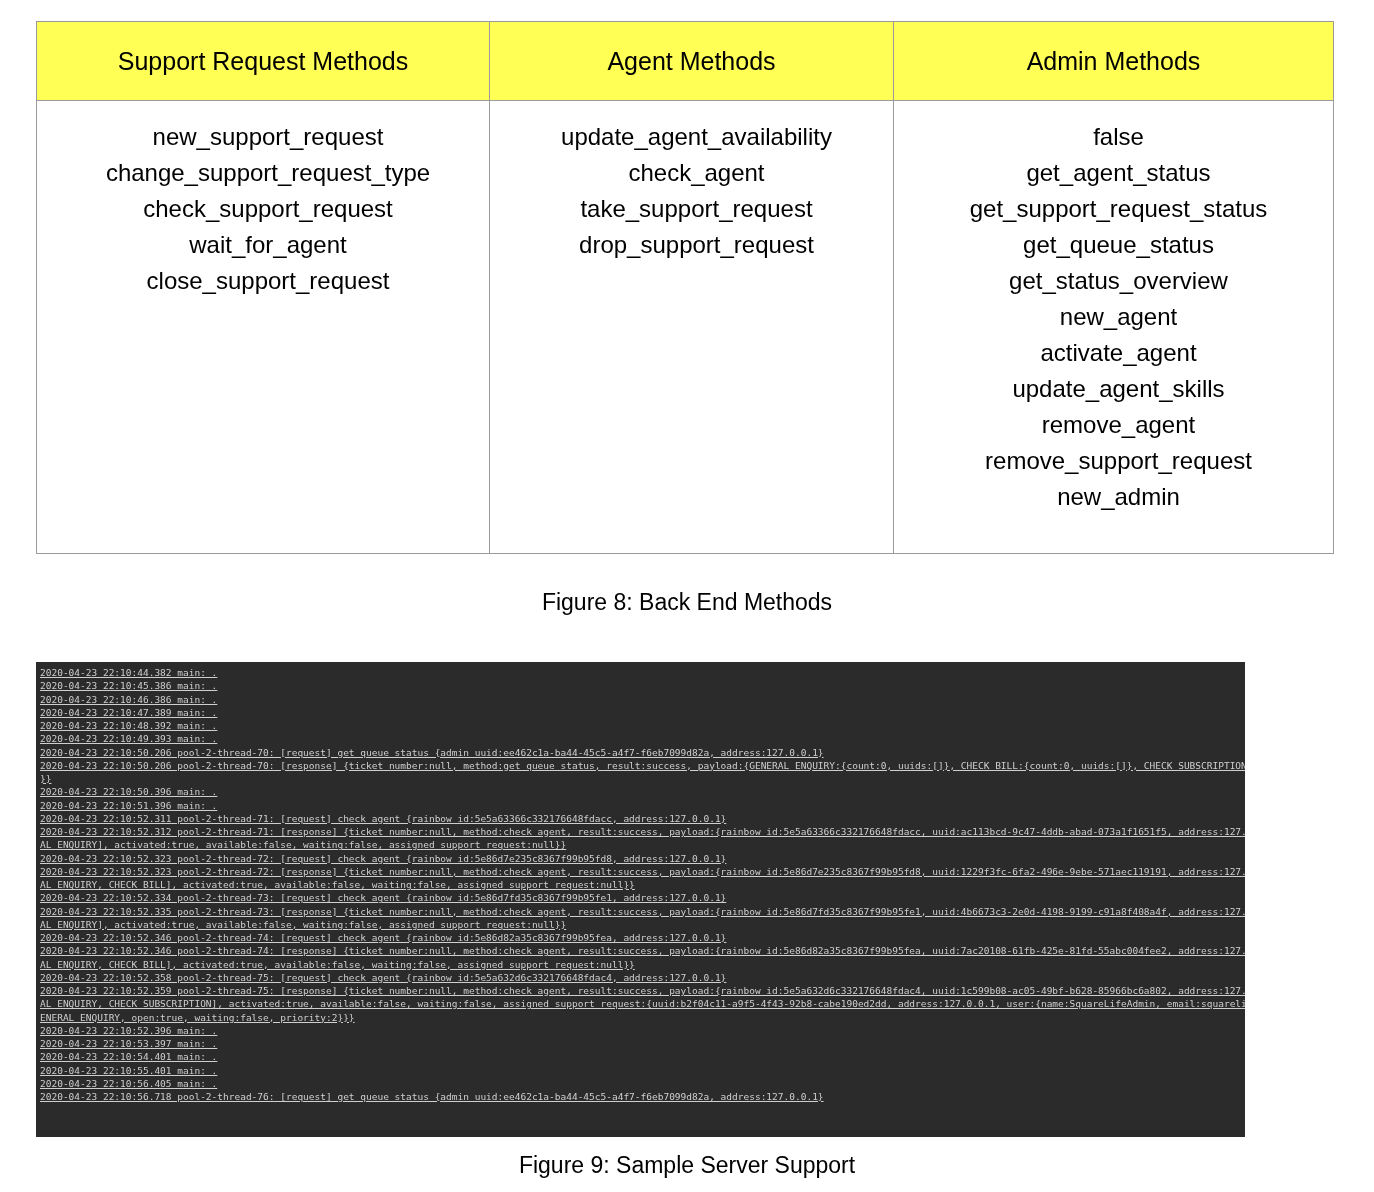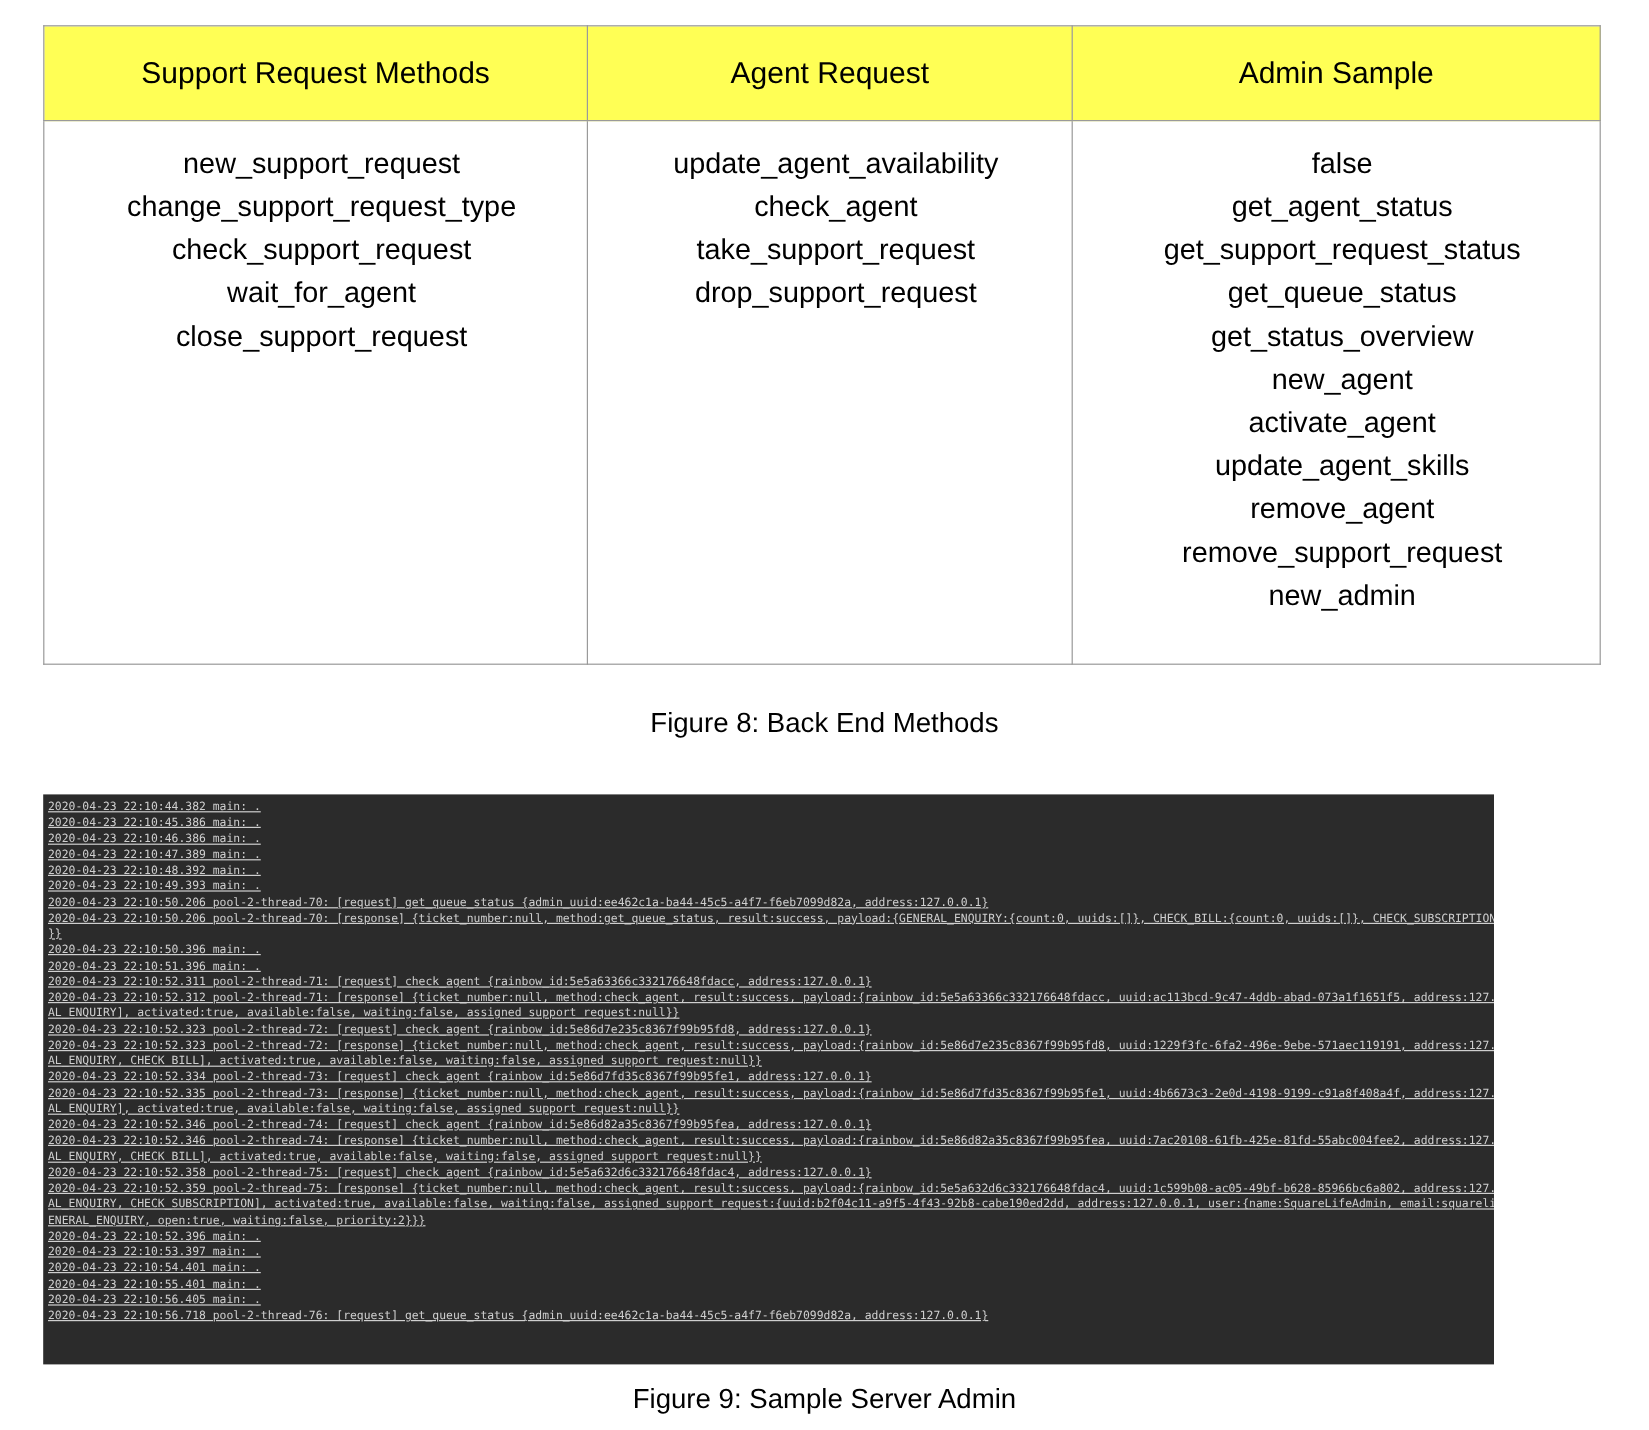--- a/index.html
+++ b/index.html
@@ -97,22 +97,22 @@
 <div class="methods-table-wrap">
   <table class="methods">
     <colgroup>
       <col class="c1">
         <col class="c2">
         <col class="c3">
     </colgroup>
     <thead>
       <tr>
         <th>Support Request Methods</th>
-        <th>Agent Request</th>
-        <th>Admin Sample</th>
+        <th>Agent Methods</th>
+        <th>Admin Methods</th>
       </tr>
     </thead>
     <tbody>
       <tr>
         <td>
           <span class="m">new_support_request</span>
           <span class="m">change_support_request_type</span>
           <span class="m">check_support_request</span>
           <span class="m">wait_for_agent</span>
           <span class="m">close_support_request</span>
@@ -138,13 +138,13 @@
         </td>
       </tr>
     </tbody>
   </table>
 </div>
 
 <div class="caption caption-fig8">Figure 8: Back End Methods</div>
 
 <div class="terminal" id="terminal"><span class="line">2020-04-23 22:10:44.382 main: .</span><span class="line">2020-04-23 22:10:45.386 main: .</span><span class="line">2020-04-23 22:10:46.386 main: .</span><span class="line">2020-04-23 22:10:47.389 main: .</span><span class="line">2020-04-23 22:10:48.392 main: .</span><span class="line">2020-04-23 22:10:49.393 main: .</span><span class="line">2020-04-23 22:10:50.206 pool-2-thread-70: [request] get_queue_status {admin_uuid:ee462c1a-ba44-45c5-a4f7-f6eb7099d82a, address:127.0.0.1}</span><span class="line">2020-04-23 22:10:50.206 pool-2-thread-70: [response] {ticket_number:null, method:get_queue_status, result:success, payload:{GENERAL_ENQUIRY:{count:0, uuids:[]}, CHECK_BILL:{count:0, uuids:[]}, CHECK_SUBSCRIPTION:{count:0, uuids:[]}</span><span class="line">}}</span><span class="line">2020-04-23 22:10:50.396 main: .</span><span class="line">2020-04-23 22:10:51.396 main: .</span><span class="line">2020-04-23 22:10:52.311 pool-2-thread-71: [request] check_agent {rainbow_id:5e5a63366c332176648fdacc, address:127.0.0.1}</span><span class="line">2020-04-23 22:10:52.312 pool-2-thread-71: [response] {ticket_number:null, method:check_agent, result:success, payload:{rainbow_id:5e5a63366c332176648fdacc, uuid:ac113bcd-9c47-4ddb-abad-073a1f1651f5, address:127.0.0.1, skills:[GENER</span><span class="line">AL_ENQUIRY], activated:true, available:false, waiting:false, assigned_support_request:null}}</span><span class="line">2020-04-23 22:10:52.323 pool-2-thread-72: [request] check_agent {rainbow_id:5e86d7e235c8367f99b95fd8, address:127.0.0.1}</span><span class="line">2020-04-23 22:10:52.323 pool-2-thread-72: [response] {ticket_number:null, method:check_agent, result:success, payload:{rainbow_id:5e86d7e235c8367f99b95fd8, uuid:1229f3fc-6fa2-496e-9ebe-571aec119191, address:127.0.0.1, skills:[GENER</span><span class="line">AL_ENQUIRY, CHECK_BILL], activated:true, available:false, waiting:false, assigned_support_request:null}}</span><span class="line">2020-04-23 22:10:52.334 pool-2-thread-73: [request] check_agent {rainbow_id:5e86d7fd35c8367f99b95fe1, address:127.0.0.1}</span><span class="line">2020-04-23 22:10:52.335 pool-2-thread-73: [response] {ticket_number:null, method:check_agent, result:success, payload:{rainbow_id:5e86d7fd35c8367f99b95fe1, uuid:4b6673c3-2e0d-4198-9199-c91a8f408a4f, address:127.0.0.1, skills:[GENER</span><span class="line">AL_ENQUIRY], activated:true, available:false, waiting:false, assigned_support_request:null}}</span><span class="line">2020-04-23 22:10:52.346 pool-2-thread-74: [request] check_agent {rainbow_id:5e86d82a35c8367f99b95fea, address:127.0.0.1}</span><span class="line">2020-04-23 22:10:52.346 pool-2-thread-74: [response] {ticket_number:null, method:check_agent, result:success, payload:{rainbow_id:5e86d82a35c8367f99b95fea, uuid:7ac20108-61fb-425e-81fd-55abc004fee2, address:127.0.0.1, skills:[GENER</span><span class="line">AL_ENQUIRY, CHECK_BILL], activated:true, available:false, waiting:false, assigned_support_request:null}}</span><span class="line">2020-04-23 22:10:52.358 pool-2-thread-75: [request] check_agent {rainbow_id:5e5a632d6c332176648fdac4, address:127.0.0.1}</span><span class="line">2020-04-23 22:10:52.359 pool-2-thread-75: [response] {ticket_number:null, method:check_agent, result:success, payload:{rainbow_id:5e5a632d6c332176648fdac4, uuid:1c599b08-ac05-49bf-b628-85966bc6a802, address:127.0.0.1, skills:[GENER</span><span class="line">AL_ENQUIRY, CHECK_SUBSCRIPTION], activated:true, available:false, waiting:false, assigned_support_request:{uuid:b2f04c11-a9f5-4f43-92b8-cabe190ed2dd, address:127.0.0.1, user:{name:SquareLifeAdmin, email:squarelife@sutd.com}, type:G</span><span class="line">ENERAL_ENQUIRY, open:true, waiting:false, priority:2}}}</span><span class="line">2020-04-23 22:10:52.396 main: .</span><span class="line">2020-04-23 22:10:53.397 main: .</span><span class="line">2020-04-23 22:10:54.401 main: .</span><span class="line">2020-04-23 22:10:55.401 main: .</span><span class="line">2020-04-23 22:10:56.405 main: .</span><span class="line">2020-04-23 22:10:56.718 pool-2-thread-76: [request] get_queue_status {admin_uuid:ee462c1a-ba44-45c5-a4f7-f6eb7099d82a, address:127.0.0.1}</span></div>
 
-<div class="caption caption-fig9">Figure 9: Sample Server Admin</div>
+<div class="caption caption-fig9">Figure 9: Sample Server Support</div>
 
 </body></html>

